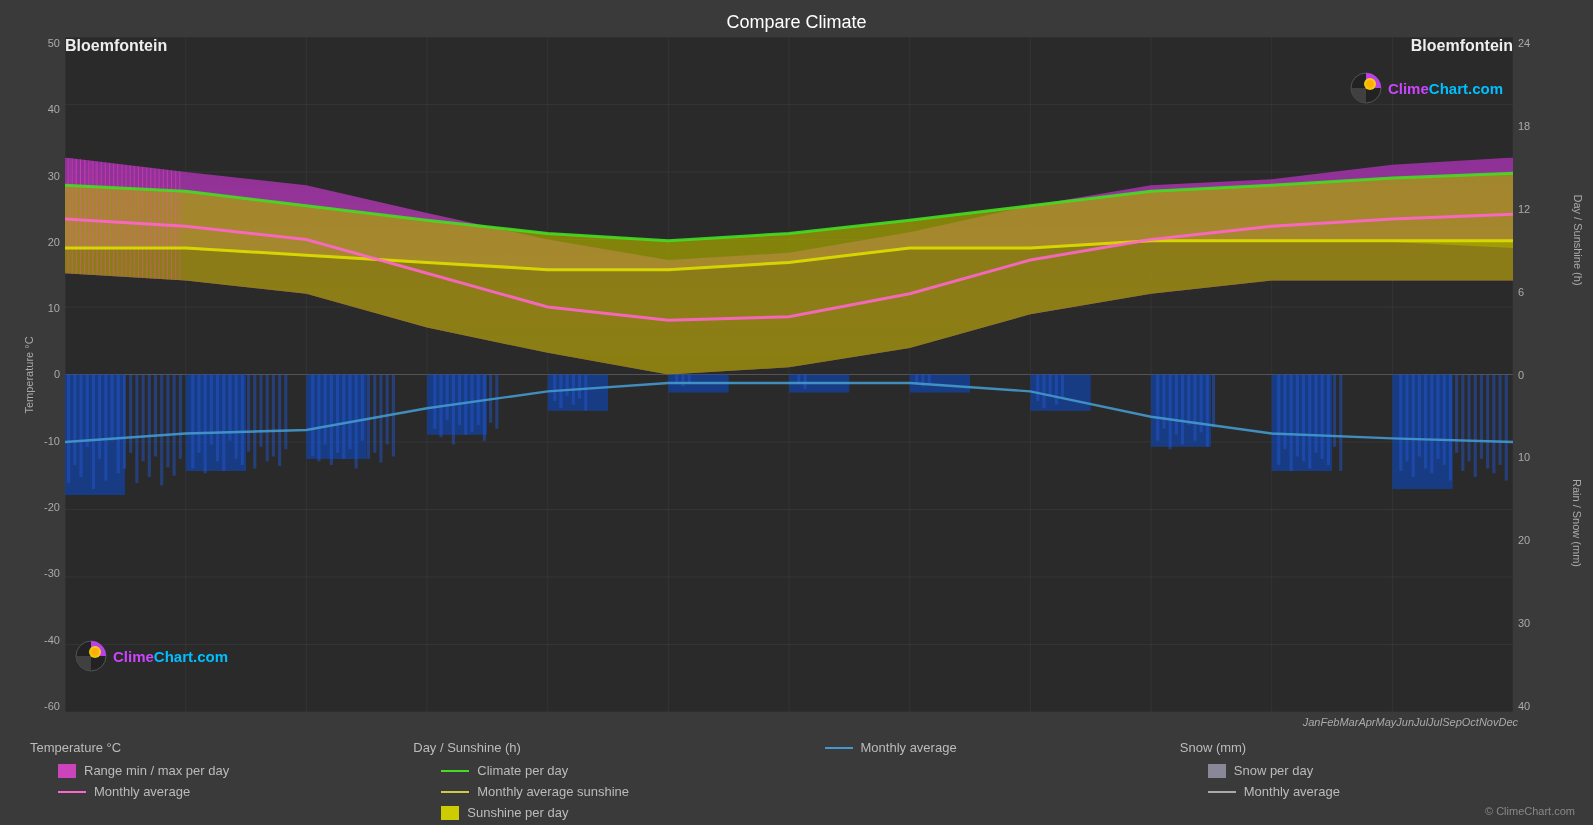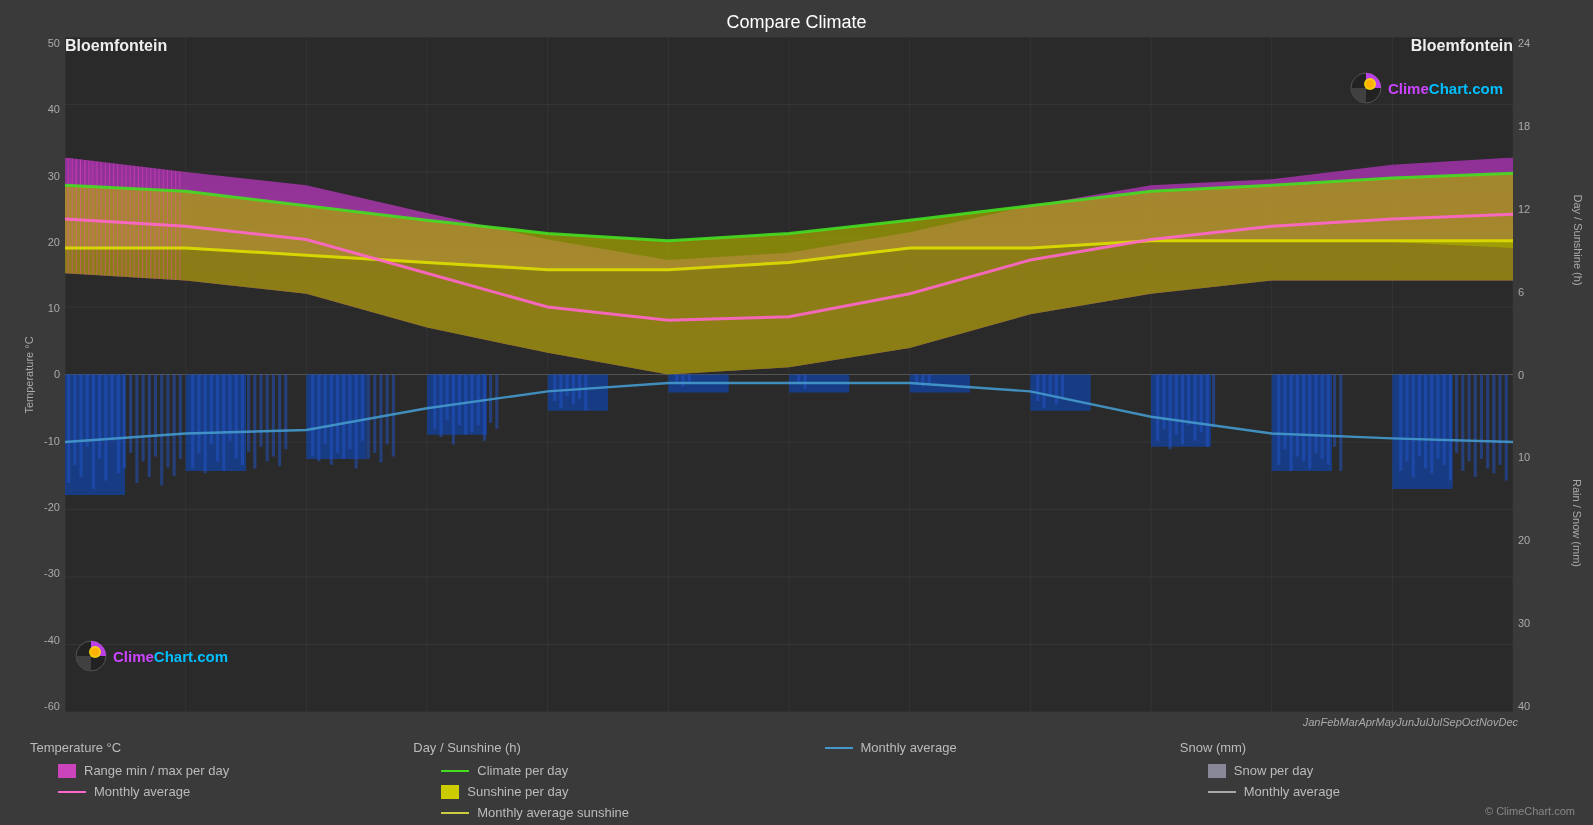--- a/index.html
+++ b/index.html
@@ -587,27 +587,27 @@
       </div>
     </div>
 
     <div class="legend-col">
       <div class="legend-col-title">Day / Sunshine (h)</div>
       <div class="legend-item">
         <span class="legend-line" style="background:#44dd22;"></span>
         <span>Climate per day</span>
       </div>
       <div class="legend-item">
+        <span class="legend-line" style="background:#cccc44;"></span>
+        <span>Monthly average sunshine</span>
+      </div>
+      <div class="legend-item">
         <span class="legend-swatch" style="background:#cccc00;"></span>
         <span>Sunshine per day</span>
       </div>
-      <div class="legend-item">
-        <span class="legend-line" style="background:#cccc44;"></span>
-        <span>Monthly average sunshine</span>
-      </div>
     </div>
 
     <div class="legend-col">
       <div class="legend-item">
         <span class="legend-line" style="background:#4499cc;"></span>
         <span>Monthly average</span>
       </div>
     </div>
 
     <div class="legend-col">

